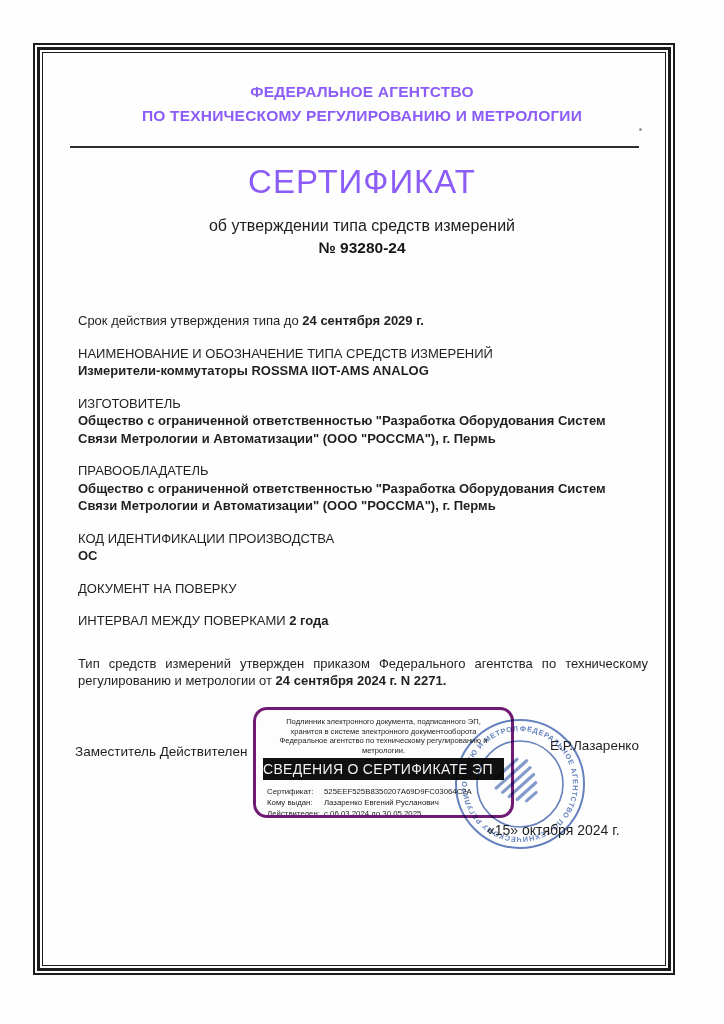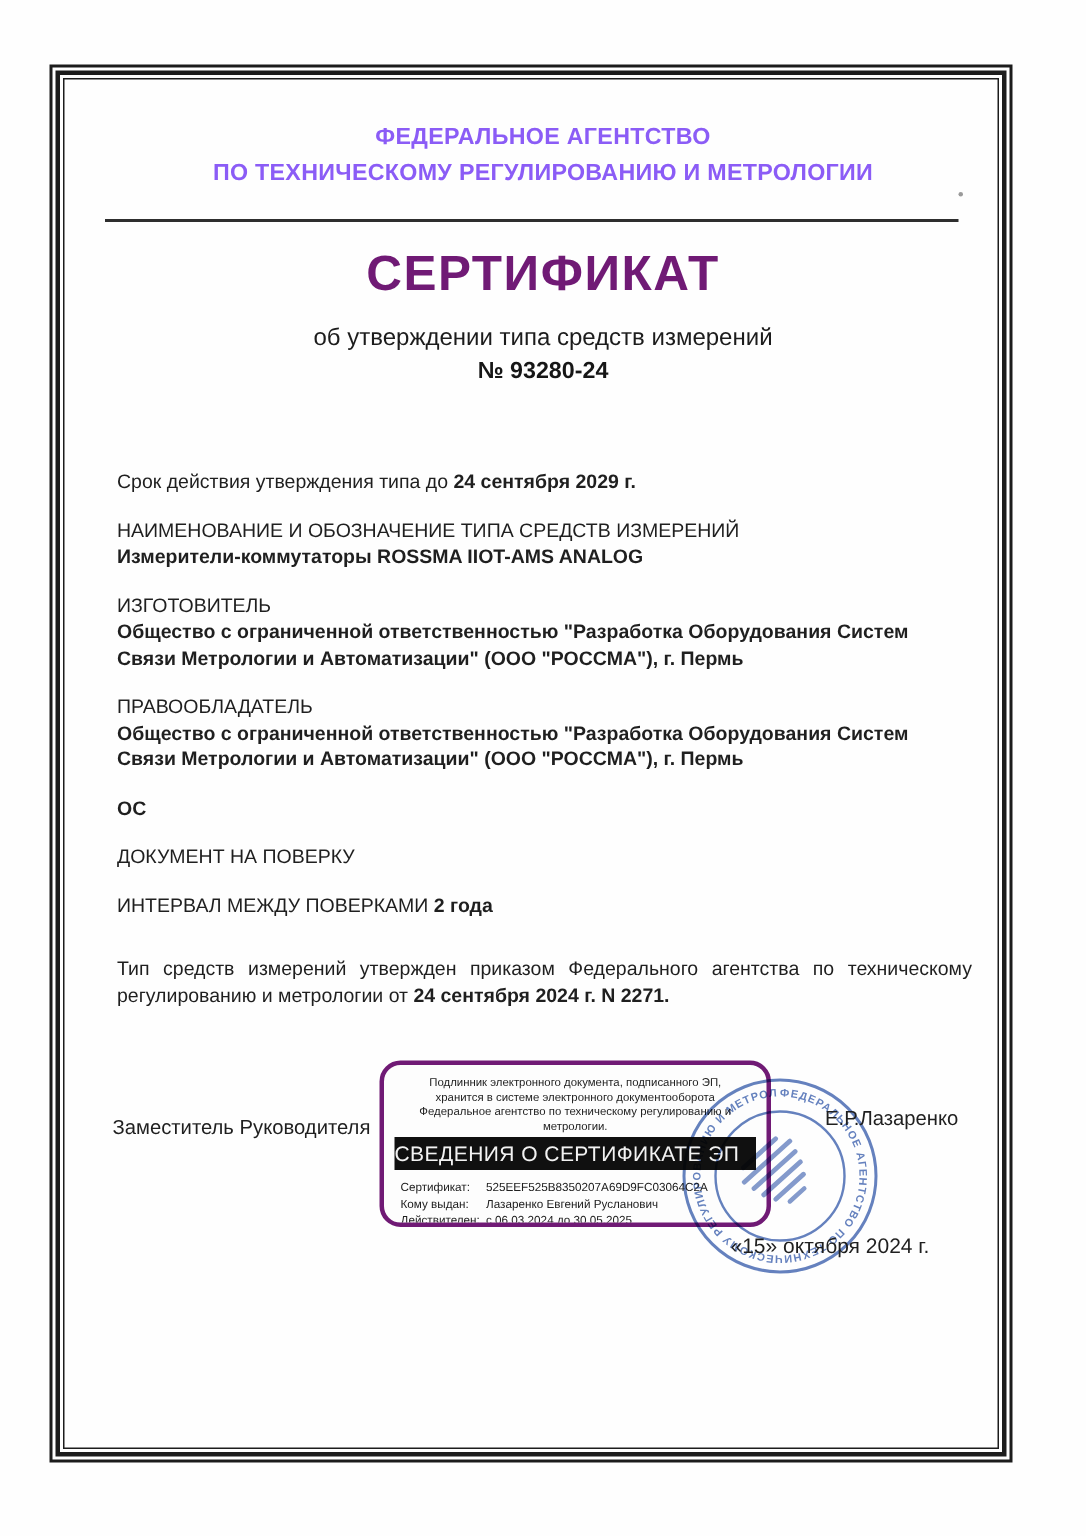--- a/index.html
+++ b/index.html
@@ -31,21 +31,21 @@
     background: #2e2e2e;
   }
 
   
   .agency {
     position: absolute; left: 75px; top: 80px; width: 574px;
     text-align: center; font-weight: 700; font-size: 15.5px; line-height: 24px;
     color: #8b5cf6; letter-spacing: 0.2px;
   }
   .title-block { position: absolute; left: 75px; top: 163px; width: 574px; text-align: center; }
-  .cert-title { font-size: 33px; font-weight: 700; letter-spacing: 1px; color: #701a75; }
+  .cert-title { font-size: 33px; font-weight: 400; letter-spacing: 1px; color: #8b5cf6; }
   .cert-subtitle { font-size: 16px; margin-top: 16px; color: #1c1c1c; }
   .cert-number { font-size: 15.5px; font-weight: 700; margin-top: 4px; color: #161616; }
 
   
   .doc-body {
     position: absolute; left: 78px; top: 312px; width: 570px;
     font-size: 13px; line-height: 17.5px;
   }
   .doc-body .sect { margin-bottom: 15px; }
   .doc-body .val { font-weight: 700; }
@@ -122,37 +122,38 @@
     <div>ИЗГОТОВИТЕЛЬ</div>
     <div class="val">Общество с ограниченной ответственностью "Разработка Оборудования Систем Связи Метрологии и Автоматизации" (ООО "РОССМА"), г. Пермь</div>
   </div>
 
   <div class="sect">
     <div>ПРАВООБЛАДАТЕЛЬ</div>
     <div class="val">Общество с ограниченной ответственностью "Разработка Оборудования Систем Связи Метрологии и Автоматизации" (ООО "РОССМА"), г. Пермь</div>
   </div>
 
   <div class="sect">
+    <div>КОД ИДЕНТИФИКАЦИИ ПРОИЗВОДСТВА</div>
     <div class="val">ОС</div>
   </div>
 
   <div class="sect">
     <div>ДОКУМЕНТ НА ПОВЕРКУ</div>
   </div>
 
   <div class="interval-line">
     <span>ИНТЕРВАЛ МЕЖДУ ПОВЕРКАМИ </span><span class="val">2 года</span>
   </div>
 
   <div class="order-par">
     <span>Тип средств измерений утвержден приказом Федерального агентства по техническому регулированию и метрологии от </span><span class="val">24 сентября 2024 г. N 2271.</span>
   </div>
 </div>
 
-<div class="signer-pos">Заместитель Руководителя</div>
+<div class="signer-pos">Заместитель Действителен</div>
 <div class="signer-name">Е.Р.Лазаренко</div>
 <div class="sign-date">«15» октября 2024 г.</div>
 
 <div class="esign-box">
   <div class="esign-top">
     <div>Подлинник электронного документа, подписанного ЭП,</div>
     <div>хранится в системе электронного документооборота</div>
     <div>Федеральное агентство по техническому регулированию и</div>
     <div>метрологии.</div>
   </div>

